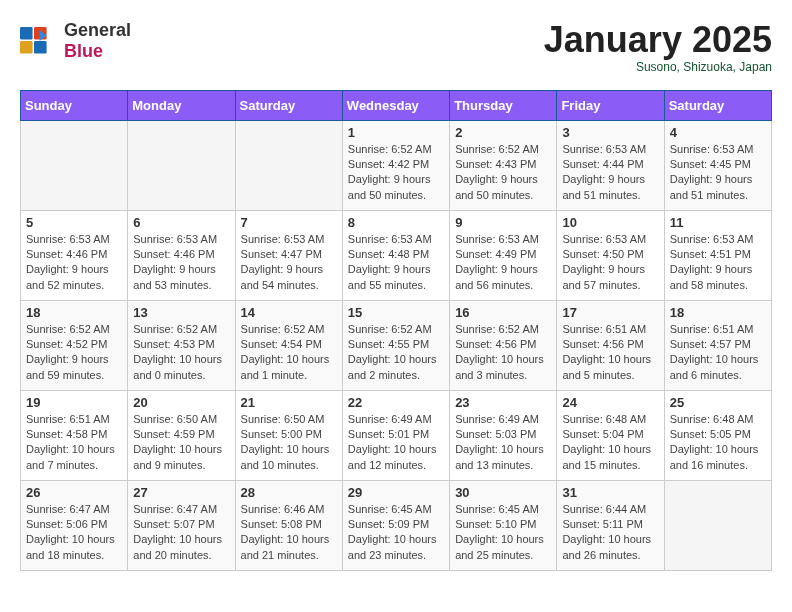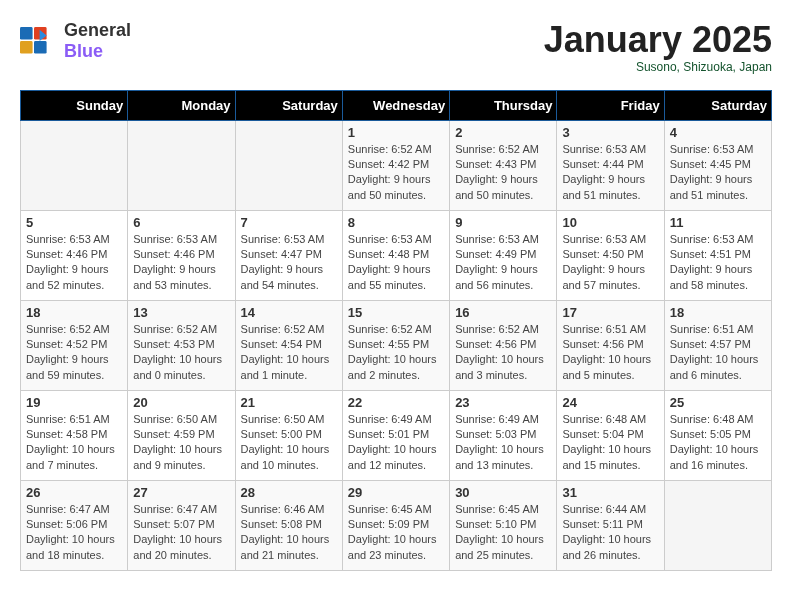--- a/index.html
+++ b/index.html
@@ -22,21 +22,21 @@
       gap: 16px;
     }
     .logo-text-general {
       font-size: 18px;
       font-weight: bold;
       color: #333;
     }
     .logo-text-blue {
       font-size: 18px;
       font-weight: bold;
-      color: #8b5cf6;
+      color: #be185d;
     }
     .logo-icon {
       width: 28px;
       height: 28px;
     }
     .title-area {
       text-align: right;
     }
     .calendar-title {
       font-size: 36px;
@@ -47,26 +47,26 @@
     .calendar-subtitle {
       font-size: 12px;
       color: #14532d;
     }
     table {
       width: 100%;
       border-collapse: collapse;
       table-layout: fixed;
     }
     thead tr th {
-      background: #000000;
+      background: #8b5cf6;
       color: #fff;
       font-size: 13px;
       font-weight: bold;
       padding: 7px 4px;
-      text-align: right;
+      text-align: left;
       border: 1px solid #1a5a9a;
     }
     tbody tr td {
       vertical-align: top;
       border: 1px solid #ccc;
       padding: 4px 5px;
       font-size: 11px;
       color: #333;
       height: 90px;
       background: #fff;

